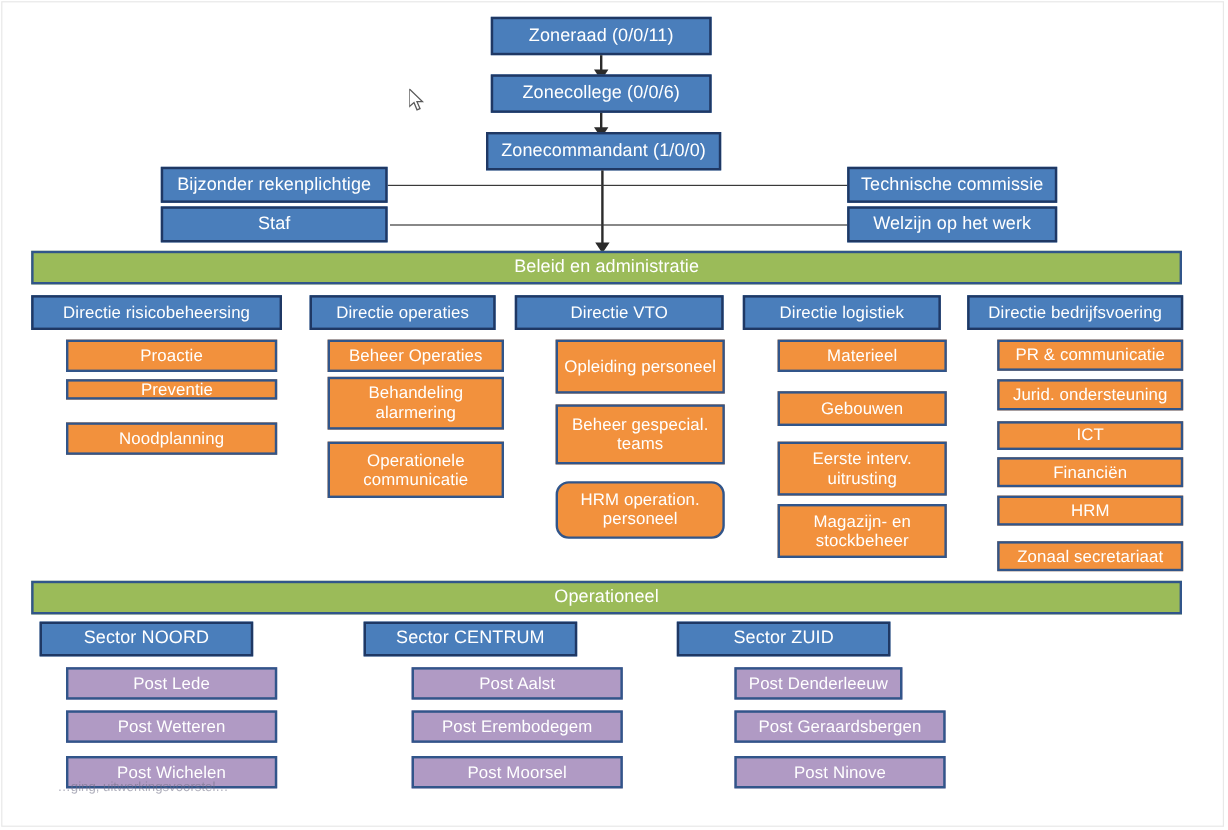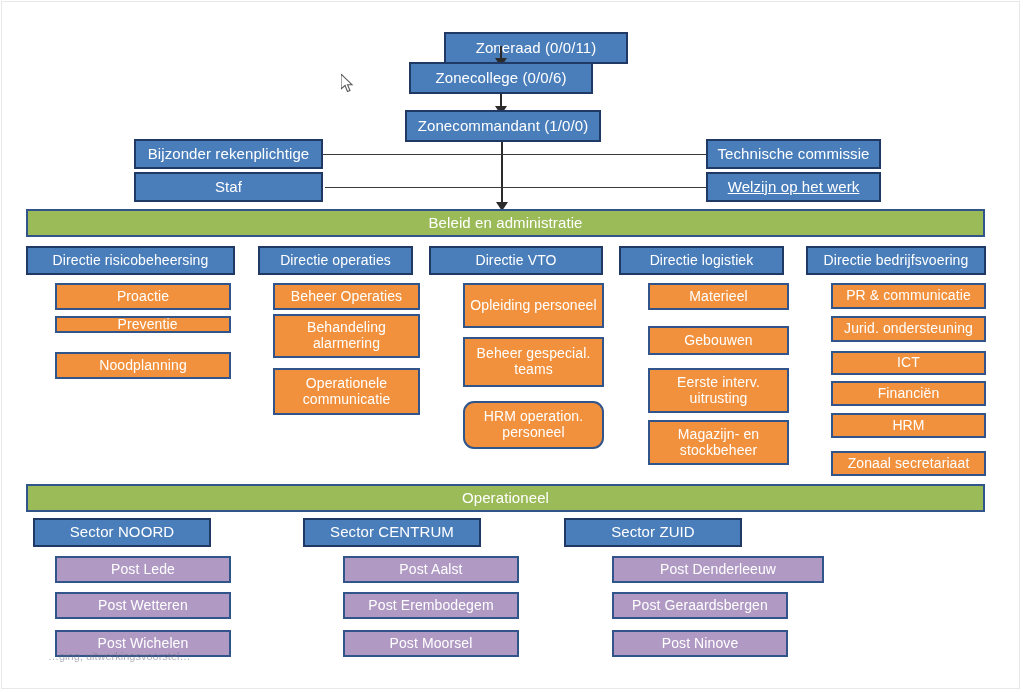--- a/index.html
+++ b/index.html
@@ -89,21 +89,21 @@
     width: 14px;
     height: 20px;
   }
 </style>
 </head>
 <body>
 
 <div id="chart-canvas">
   <div class="page-frame"></div>
 
-  <div class="node blue fs15" style="left:409px; top:32px; width:184px; height:32px;margin-left:35px;">
+  <div class="node blue fs15" style="left:409px; top:14px; width:184px; height:32px;">
     <span>Zoneraad (0/0/11)</span>
   </div>
 
   <div class="line vline" style="left:500px; top:46px; width:2px; height:16px;"></div>
   <div class="arrow-head" style="left:495px; top:58px;"></div>
 
   <div class="node blue fs15" style="left:409px; top:62px; width:184px; height:32px;">
     <span>Zonecollege (0/0/6)</span>
   </div>
 
@@ -123,21 +123,21 @@
   <div class="node blue fs15" style="left:134px; top:139px; width:189px; height:30px;">
     <span>Bijzonder rekenplichtige</span>
   </div>
   <div class="node blue fs15" style="left:134px; top:172px; width:189px; height:30px;">
     <span>Staf</span>
   </div>
 
   <div class="node blue fs15" style="left:706px; top:139px; width:175px; height:30px;">
     <span>Technische commissie</span>
   </div>
-  <div class="node blue fs15" style="left:706px; top:172px; width:175px; height:30px;text-decoration:underline;">
+  <div class="node blue fs15" style="left:706px; top:172px; width:175px; height:30px;">
     <span>Welzijn op het werk</span>
   </div>
 
   <div class="node green fs15" style="left:26px; top:209px; width:959px; height:28px;">
     <span>Beleid en administratie</span>
   </div>
 
   <div class="node blue fs14" style="left:26px; top:246px; width:209px; height:29px;">
     <span>Directie risicobeheersing</span>
   </div>
@@ -241,21 +241,21 @@
   <div class="node purple fs14" style="left:343px; top:592px; width:176px; height:27px;">
     <span>Post Erembodegem</span>
   </div>
   <div class="node purple fs14" style="left:343px; top:630px; width:176px; height:27px;">
     <span>Post Moorsel</span>
   </div>
 
   <div class="node blue fs15" style="left:564px; top:518px; width:178px; height:29px;">
     <span>Sector ZUID</span>
   </div>
-  <div class="node purple fs14" style="left:612px; top:556px; width:212px; height:27px;">
+  <div class="node purple fs14" style="left:612px; top:556px; width:140px; height:27px;">
     <span>Post Denderleeuw</span>
   </div>
   <div class="node purple fs14" style="left:612px; top:592px; width:176px; height:27px;">
     <span>Post Geraardsbergen</span>
   </div>
   <div class="node purple fs14" style="left:612px; top:630px; width:176px; height:27px;">
     <span>Post Ninove</span>
   </div>
 
 

